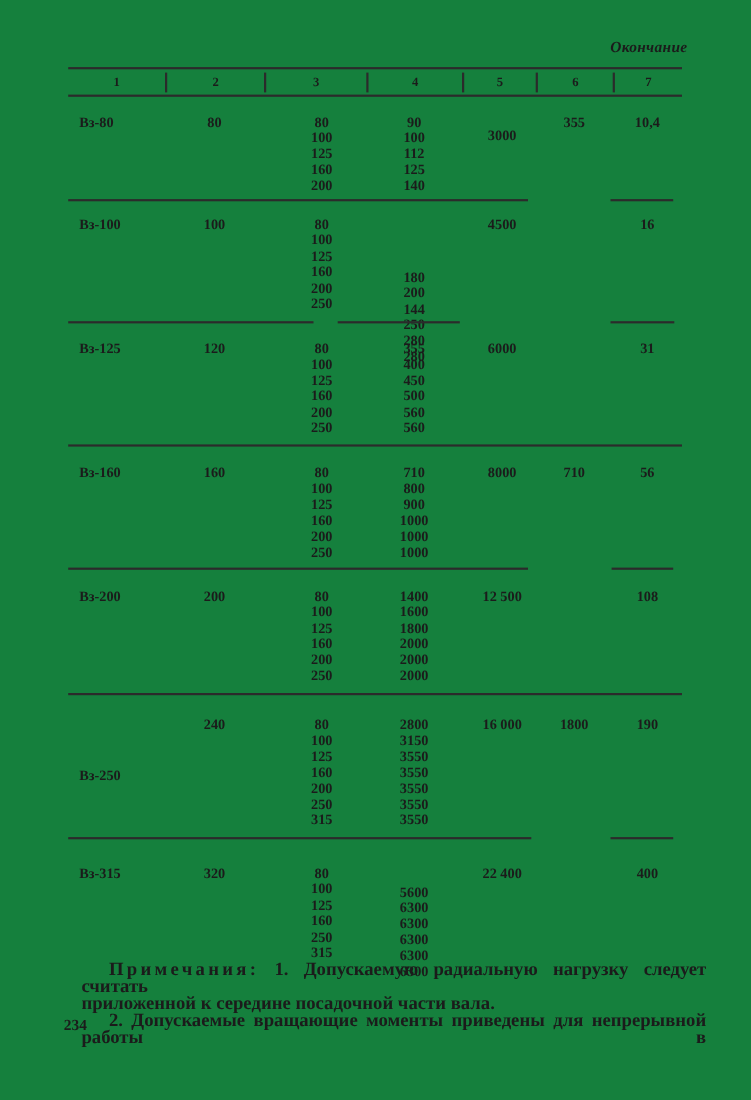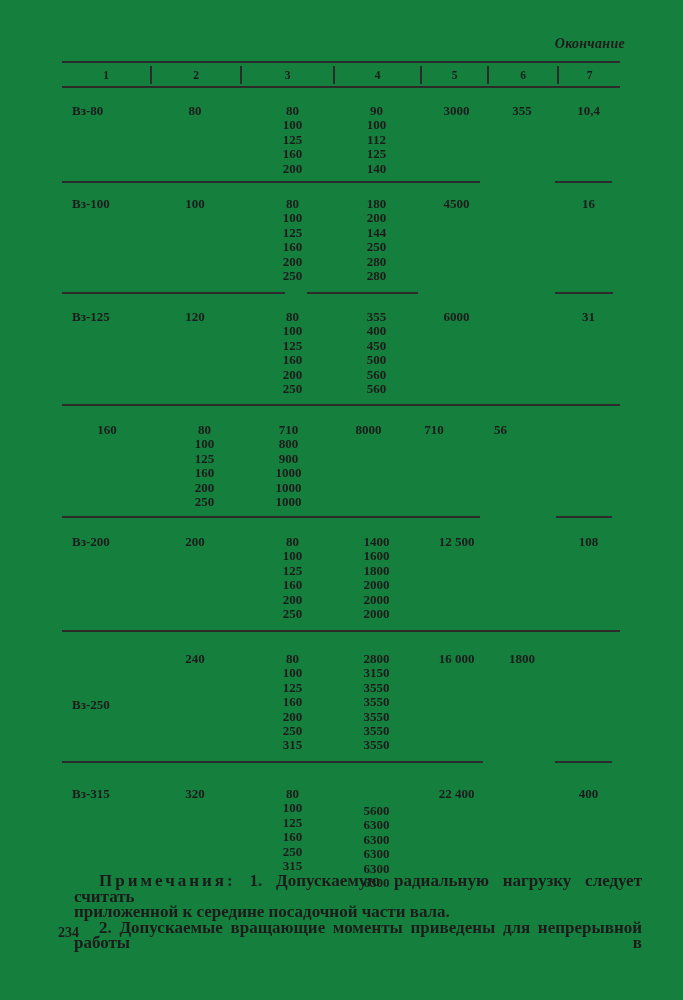--- a/index.html
+++ b/index.html
@@ -79,21 +79,21 @@
             <div>160</div>
             <div>200</div>
           </div>
           <div class="cell c4" style="width: 87px;">
             <div>90</div>
             <div>100</div>
             <div>112</div>
             <div>125</div>
             <div>140</div>
           </div>
-          <div class="cell c5" style="width: 67px;">
+          <div class="cell c5" style="width: 67px; margin-top: 12px;">
             <div>3000</div>
           </div>
           <div class="cell c6" style="width: 70px;">
             <div>355</div>
           </div>
           <div class="cell c7" style="width: 63px;">
             <div>10,4</div>
           </div>
         </div>
         <div class="section" style="top: 136px;">
@@ -104,21 +104,21 @@
             <div>100</div>
           </div>
           <div class="cell c3" style="width: 93px;">
             <div>80</div>
             <div>100</div>
             <div>125</div>
             <div>160</div>
             <div>200</div>
             <div>250</div>
           </div>
-          <div class="cell c4" style="width: 87px;">
+          <div class="cell c4" style="width: 87px; margin-top: 48px;">
             <div>180</div>
             <div>200</div>
             <div>144</div>
             <div>250</div>
             <div>280</div>
             <div>280</div>
           </div>
           <div class="cell c5" style="width: 67px;">
             <div>4500</div>
           </div>
@@ -156,20 +156,23 @@
             <div>6000</div>
           </div>
           <div class="cell c6" style="width: 70px;">
             <div></div>
           </div>
           <div class="cell c7" style="width: 63px;">
             <div>31</div>
           </div>
         </div>
         <div class="section" style="top: 362px;">
+          <div class="cell c1" style="width: 88px;">
+            <div>Вз-160</div>
+          </div>
           <div class="cell c2" style="width: 90px;">
             <div>160</div>
           </div>
           <div class="cell c3" style="width: 93px;">
             <div>80</div>
             <div>100</div>
             <div>125</div>
             <div>160</div>
             <div>200</div>
             <div>250</div>
@@ -248,20 +251,23 @@
             <div>3550</div>
             <div>3550</div>
             <div>3550</div>
             <div>3550</div>
           </div>
           <div class="cell c5" style="width: 67px;">
             <div>16 000</div>
           </div>
           <div class="cell c6" style="width: 70px;">
             <div>1800</div>
+          </div>
+          <div class="cell c7" style="width: 63px;">
+            <div>190</div>
           </div>
         </div>
         <div class="section" style="top: 726px;">
           <div class="cell c1" style="width: 88px;">
             <div>Вз-315</div>
           </div>
           <div class="cell c2" style="width: 90px;">
             <div>320</div>
           </div>
           <div class="cell c3" style="width: 93px;">

